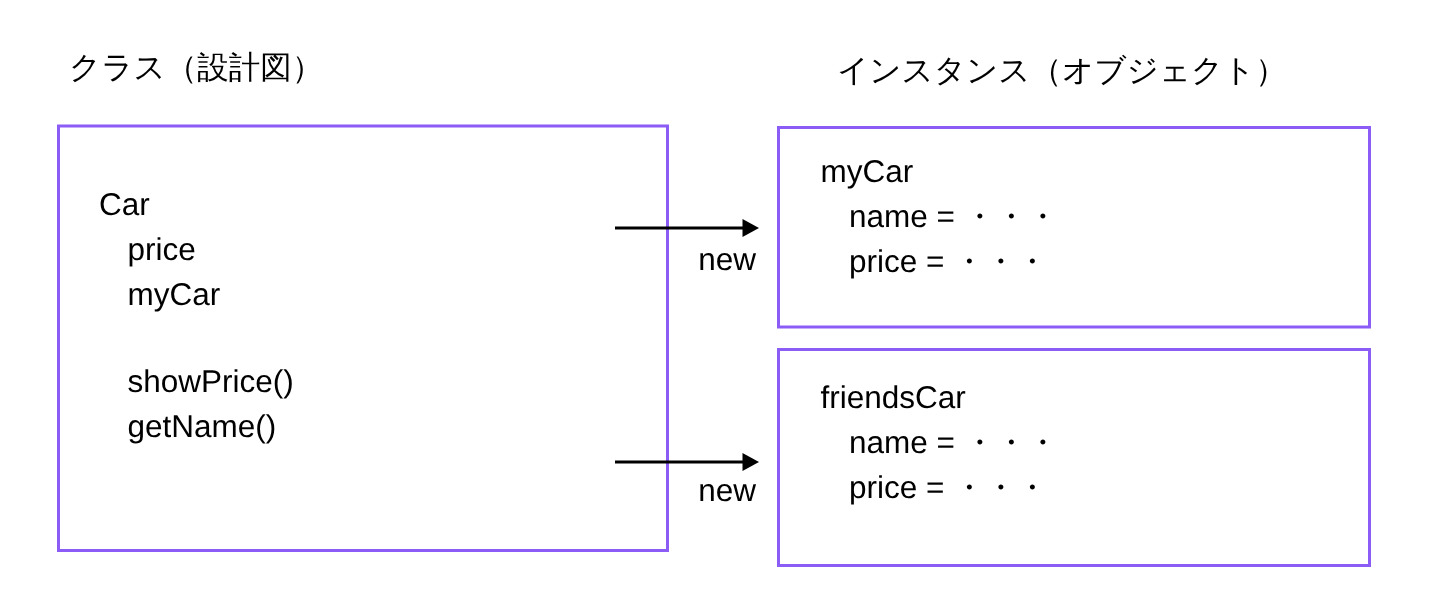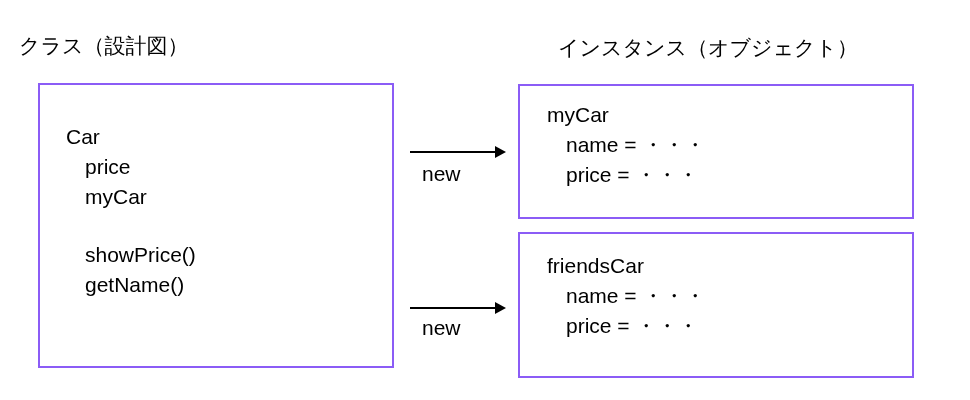--- a/index.html
+++ b/index.html
@@ -15,30 +15,30 @@
     color: #000000;
     font-family: "Liberation Sans", "DejaVu Sans", sans-serif;
     overflow: hidden;
   }
   .heading {
     position: absolute;
     font-size: 21px;
     line-height: 24px;
     white-space: nowrap;
   }
-  .heading-left  { left: 19px;  top: 34px; }
+  .heading-left  { left: 46px;  top: 34px; }
   .heading-right { left: 517px; top: 36px; margin-left: 41px; }
 
   .box {
     position: absolute;
     border: 2px solid #8b5cf6;
     background: #ffffff;
     box-sizing: border-box;
   }
-  .class-box  { left: 38px;  top: 83px;  width: 356px; height: 285px; }
+  .class-box  { left: 38px;  top: 83px;  width: 408px; height: 285px; }
   .inst-box-1 { left: 518px; top: 84px;  width: 396px; height: 135px; }
   .inst-box-2 { left: 518px; top: 232px; width: 396px; height: 146px; }
 
   .code {
     position: absolute;
     font-size: 21px;
     line-height: 30px;
     white-space: nowrap;
   }
   .class-code  { left: 26px; top: 37px; }
@@ -64,23 +64,23 @@
   .arrow .head {
     position: absolute;
     left: 85px; top: 0;
     width: 0; height: 0;
     border-top: 6px solid transparent;
     border-bottom: 6px solid transparent;
     border-left: 11px solid #000000;
   }
   .arrow-label {
     position: absolute;
-    left: 422px;
+    left: 412px;
     width: 92px;
-    text-align: left;
+    text-align: right;
     font-size: 21px;
     line-height: 22px;
   }
   .arrow-label-1 { top: 163px; }
   .arrow-label-2 { top: 317px; }
 </style>
 </head>
 <body>
 
 <div class="canvas">

